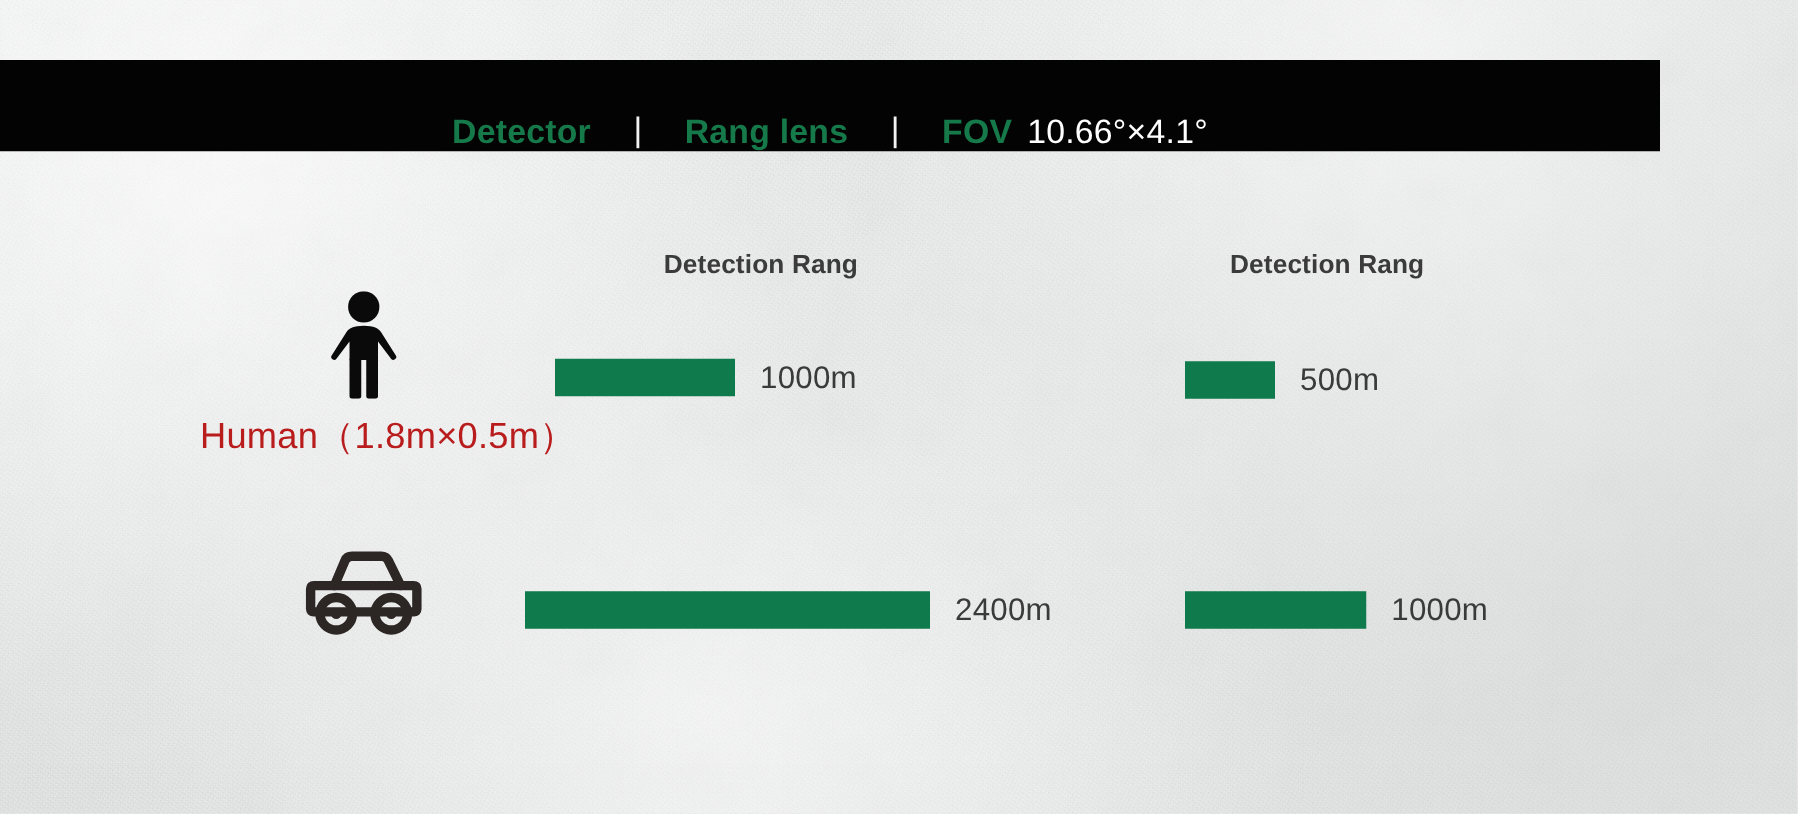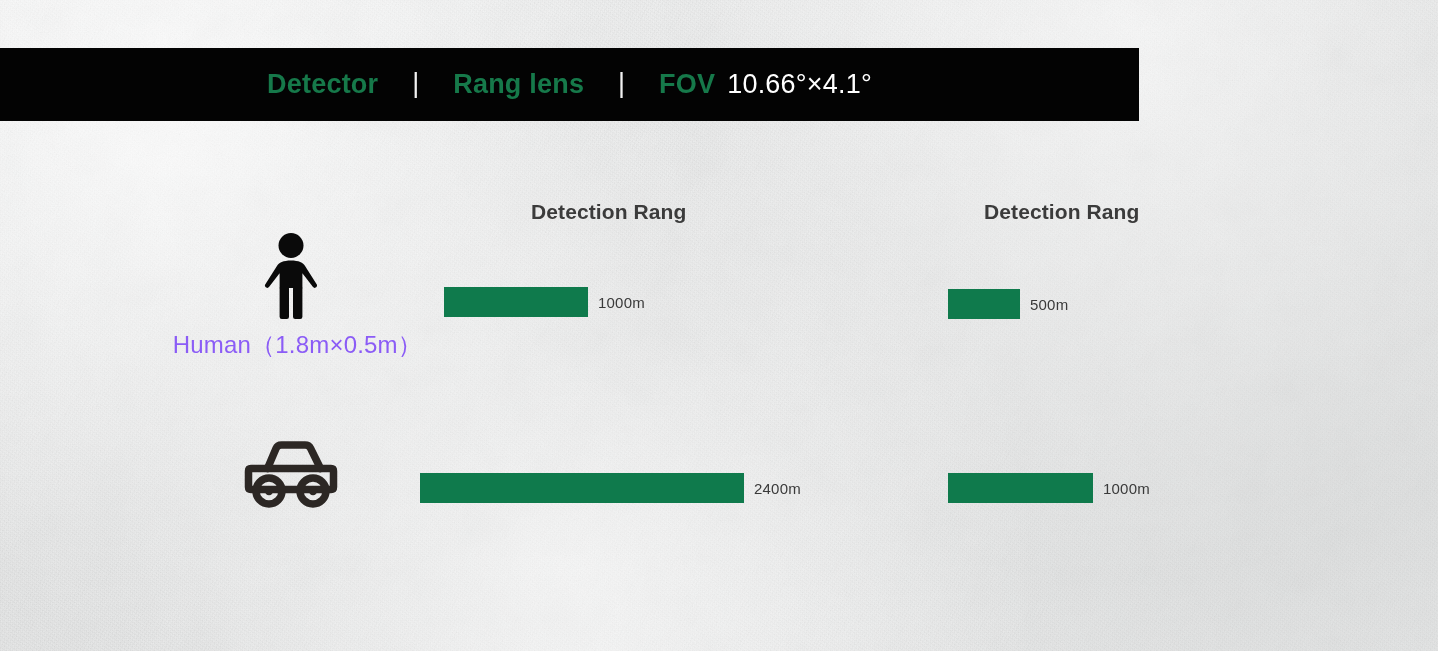--- a/index.html
+++ b/index.html
@@ -37,25 +37,25 @@
     inset: 0;
     opacity: 0.5;
     pointer-events: none;
   }
 
   
   .spec-bar {
     position: absolute;
     left: 0;
     top: 48px;
-    width: 1139px;
+    width: 1328px;
     height: 73px;
     background: #030303;
     display: flex;
-    align-items: center;
+    align-items: flex-end;
     justify-content: center;
     z-index: 3;
   }
   .spec-row {
     display: flex;
     align-items: baseline;
     white-space: nowrap;
   }
   .spec-key {
     color: #16794a;
@@ -116,41 +116,40 @@
     text-align: center;
   }
   .target-icon {
     height: 88px;
     display: flex;
     align-items: flex-end;
     justify-content: center;
   }
   .target-label {
     margin-top: 10px;
-    font-size: 24px;
-    color: #8b5cf6;
-    white-space: nowrap;
-    letter-spacing: 0.2px;
-    text-align: right;
+    font-size: 29px;
+    color: #b91c1c;
+    white-space: nowrap;
+    letter-spacing: 0.2px;
   }
 
   
   .bar-group {
     position: absolute;
     display: flex;
     align-items: center;
   }
   .bar {
     height: 30px;
     background: #0f7a4c;
   }
   .bar-value {
-    font-size: 15px;
+    font-size: 25px;
     color: #3a3a3a;
-    margin-left: 10px;
+    margin-left: 20px;
     white-space: nowrap;
     letter-spacing: 0.2px;
   }
 
   .bg-human-1   { left: 444px; top: 56px; }
   .bg-human-2   { left: 948px; top: 58px; }
   .bg-vehicle-1 { left: 420px; top: 52px; }
   .bg-vehicle-2 { left: 948px; top: 52px; }
 
   svg { display: block; }

